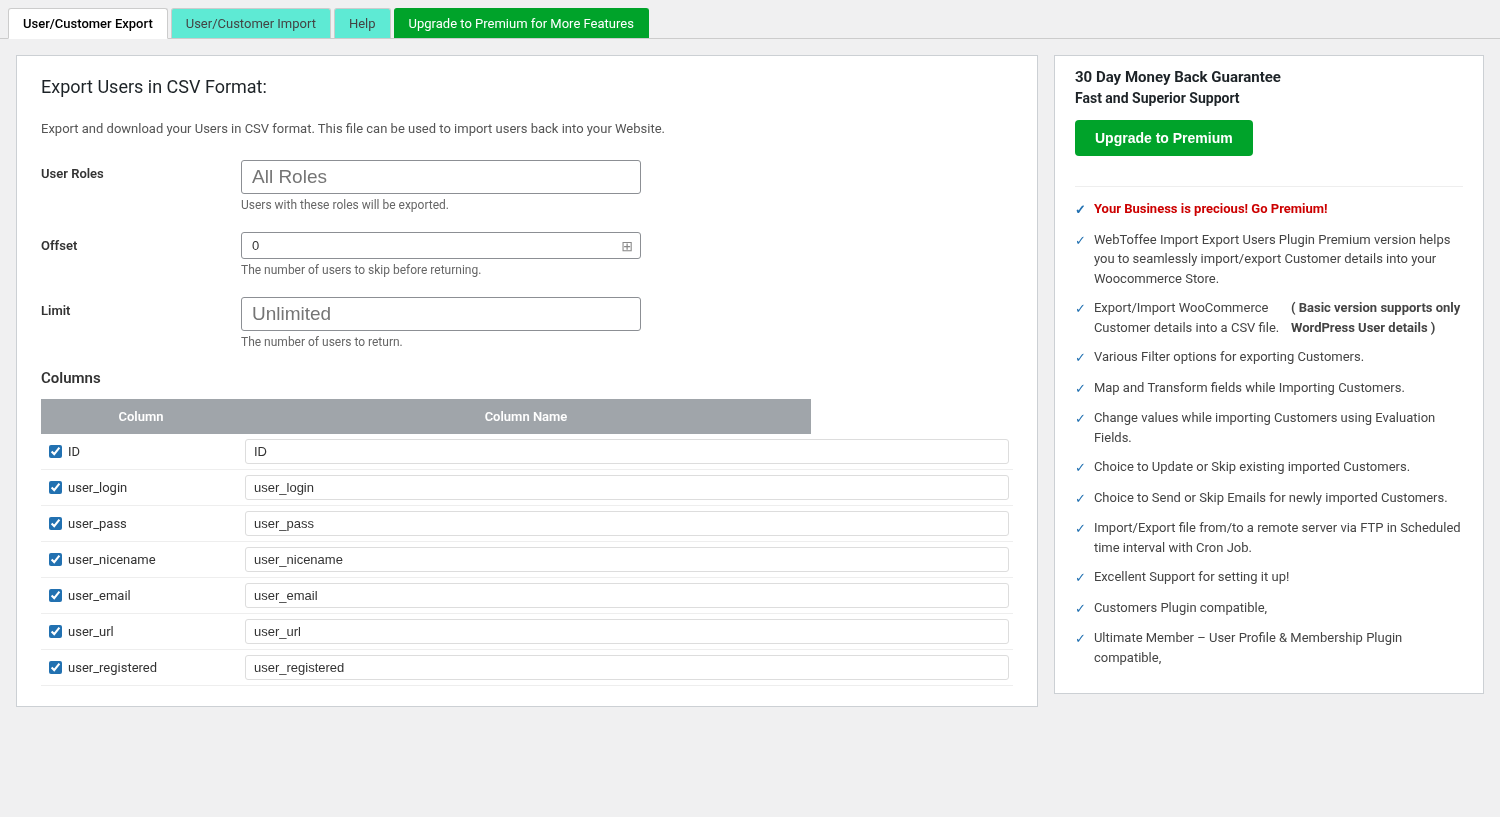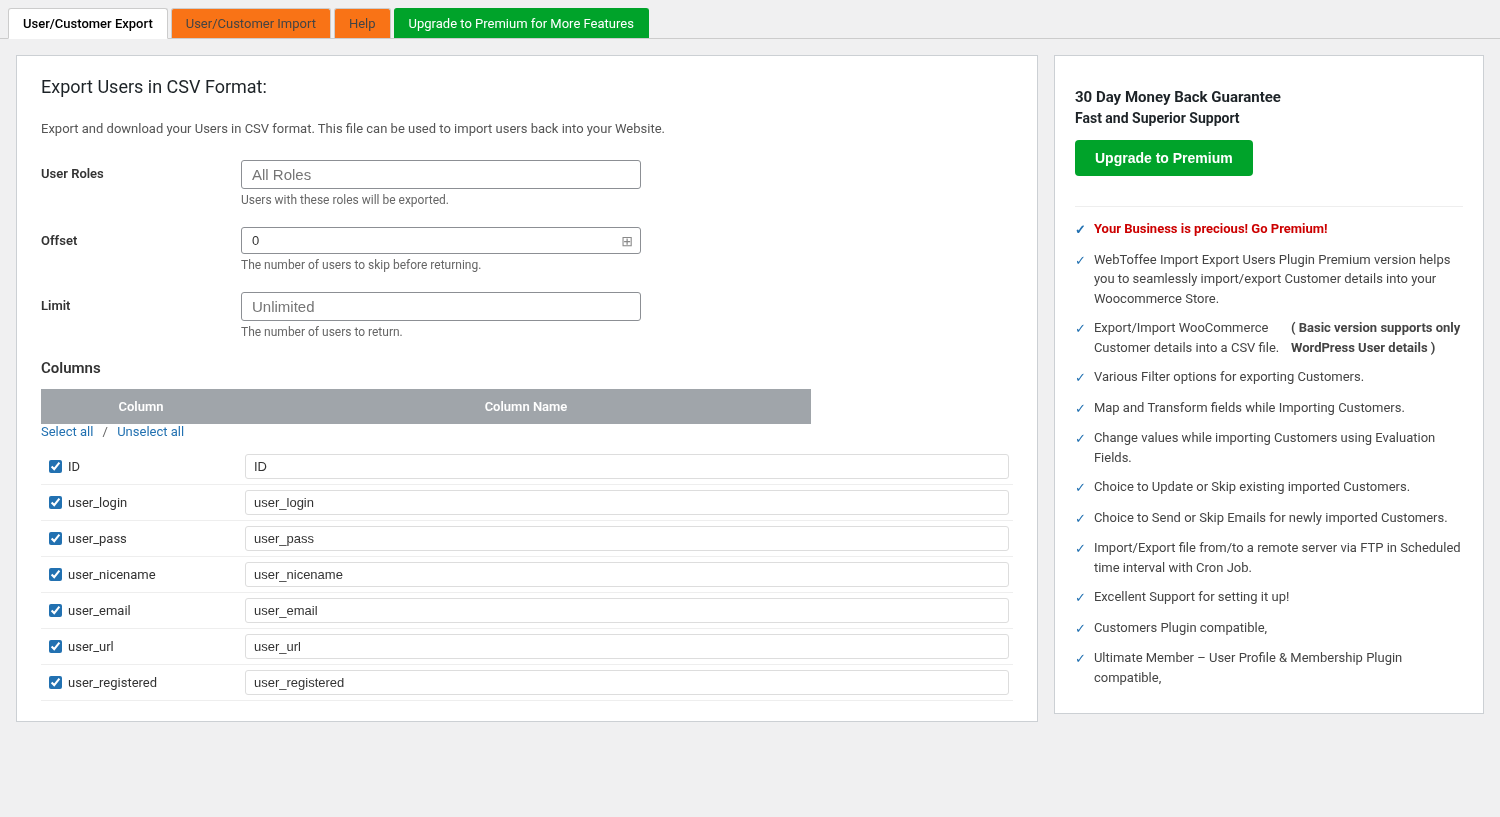--- a/index.html
+++ b/index.html
@@ -13,21 +13,21 @@
       display: flex;
       align-items: flex-end;
       background: #f0f0f1;
       padding: 8px 8px 0 8px;
       border-bottom: 1px solid #ccc;
     }
     .tab {
       padding: 7px 14px;
       border: 1px solid #ccc;
       border-bottom: none;
-      background: #f97316;
+      background: #5eead4;
       cursor: pointer;
       font-size: 13px;
       color: #444;
       margin-right: 3px;
       border-radius: 3px 3px 0 0;
     }
     .tab.active {
       background: #fff;
       color: #000;
       font-weight: 500;
@@ -81,21 +81,21 @@
     }
     .form-field {
       flex: 1;
     }
     .form-input {
       width: 100%;
       max-width: 400px;
       padding: 5px 10px;
       border: 1px solid #8c8f94;
       border-radius: 3px;
-      font-size: 15px;
+      font-size: 19px;
       color: #666;
       background: #fff;
     }
     .number-input-wrapper {
       position: relative;
       max-width: 400px;
     }
     .number-input-wrapper input {
       width: 100%;
       padding: 5px 32px 5px 10px;
@@ -195,21 +195,21 @@
       color: #555;
       font-style: italic;
     }
     .review-notice .stars {
       color: #f5a623;
       font-style: normal;
     }
     .premium-box {
       background: #fff;
       border: 1px solid #ccd0d4;
-      padding: 32px 20px 16px 20px;
+      padding: 12px 20px 16px 20px;
     }
     .premium-box h3 {
       font-size: 15px;
       font-weight: 700;
       color: #1d2327;
       margin-bottom: 4px;
     }
     .premium-box h4 {
       font-size: 14px;
       font-weight: 700;
@@ -317,25 +317,20 @@
 
       <table class="columns-table">
         <thead>
           <tr>
             <th>Column</th>
             <th>Column Name</th>
           </tr>
         </thead>
       </table>
 
-      <div class="select-links">
-        <a href="#">Select all</a>
-        <span>/</span>
-        <a href="#">Unselect all</a>
-      </div>
 
       <div id="columns-rows">
           <div class="col-row-inner">
             <div class="col-check-cell">
               <input type="checkbox" checked="" style="">
               <span>ID</span>
             </div>
             <div class="col-name-cell"><input type="text" value="ID" style=""></div>
           </div>
           <div class="col-row-inner">

